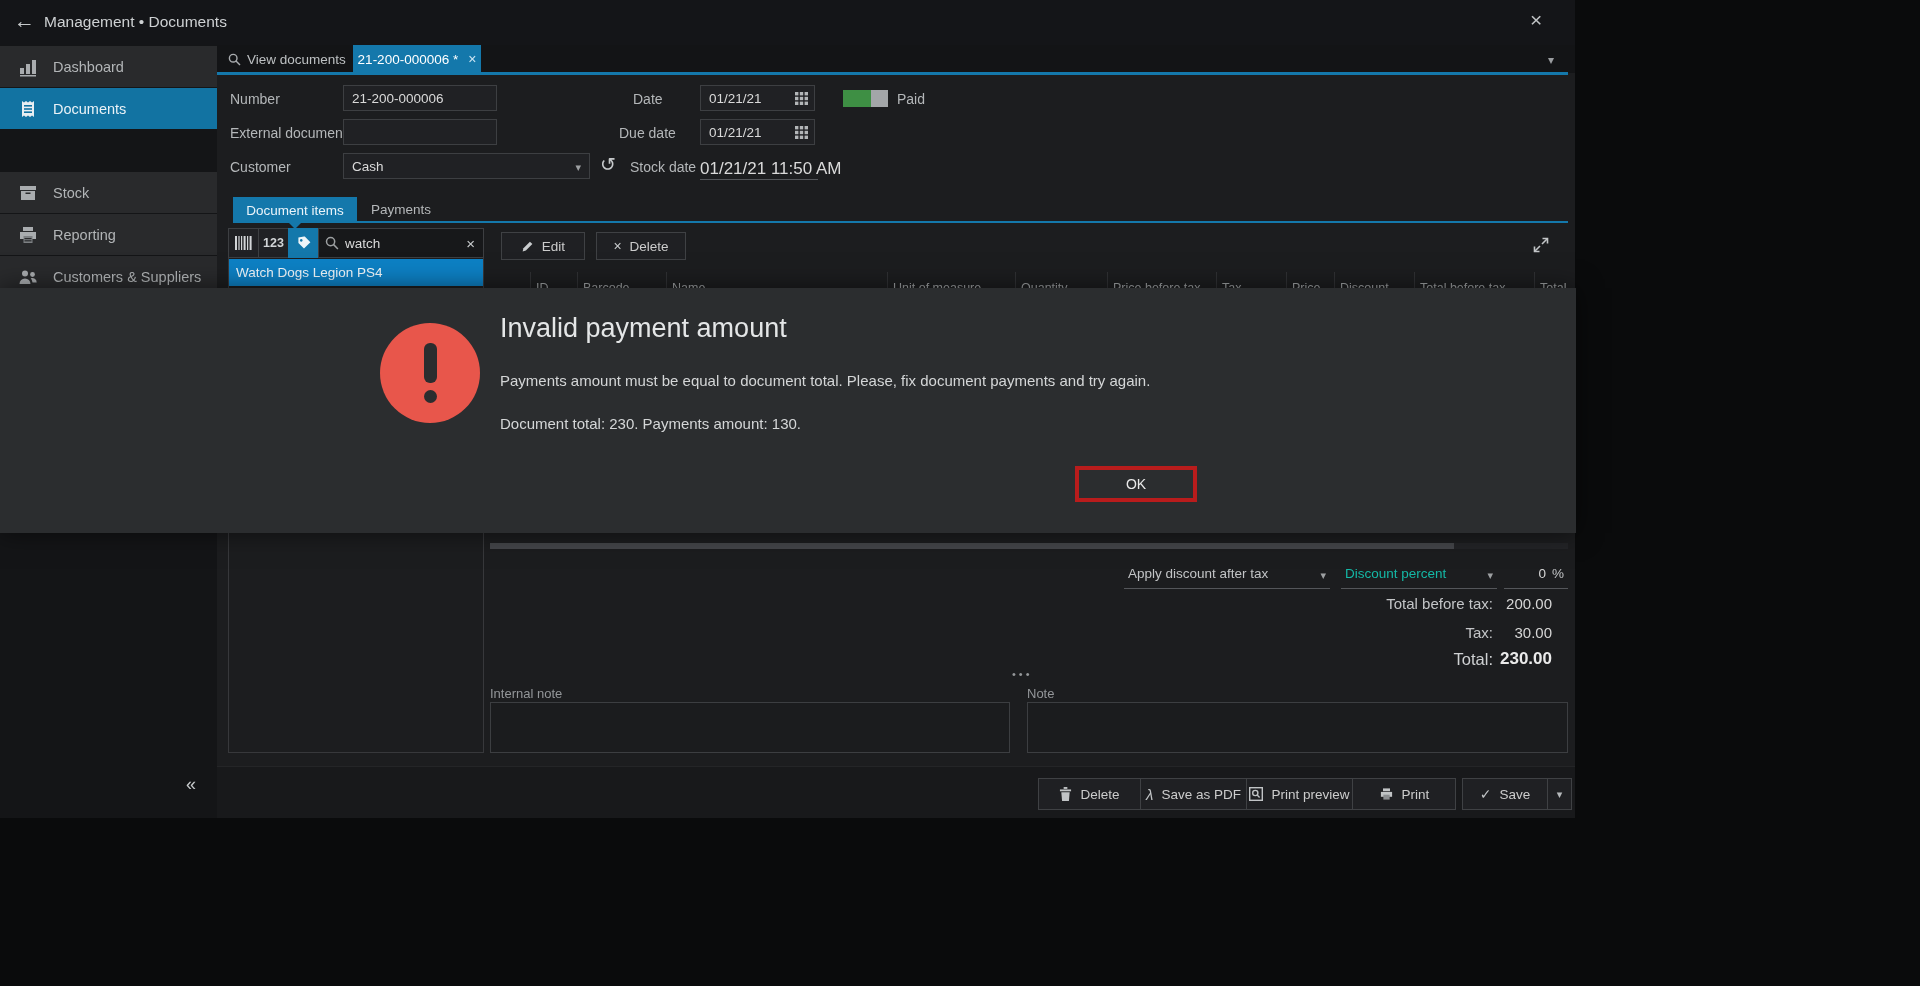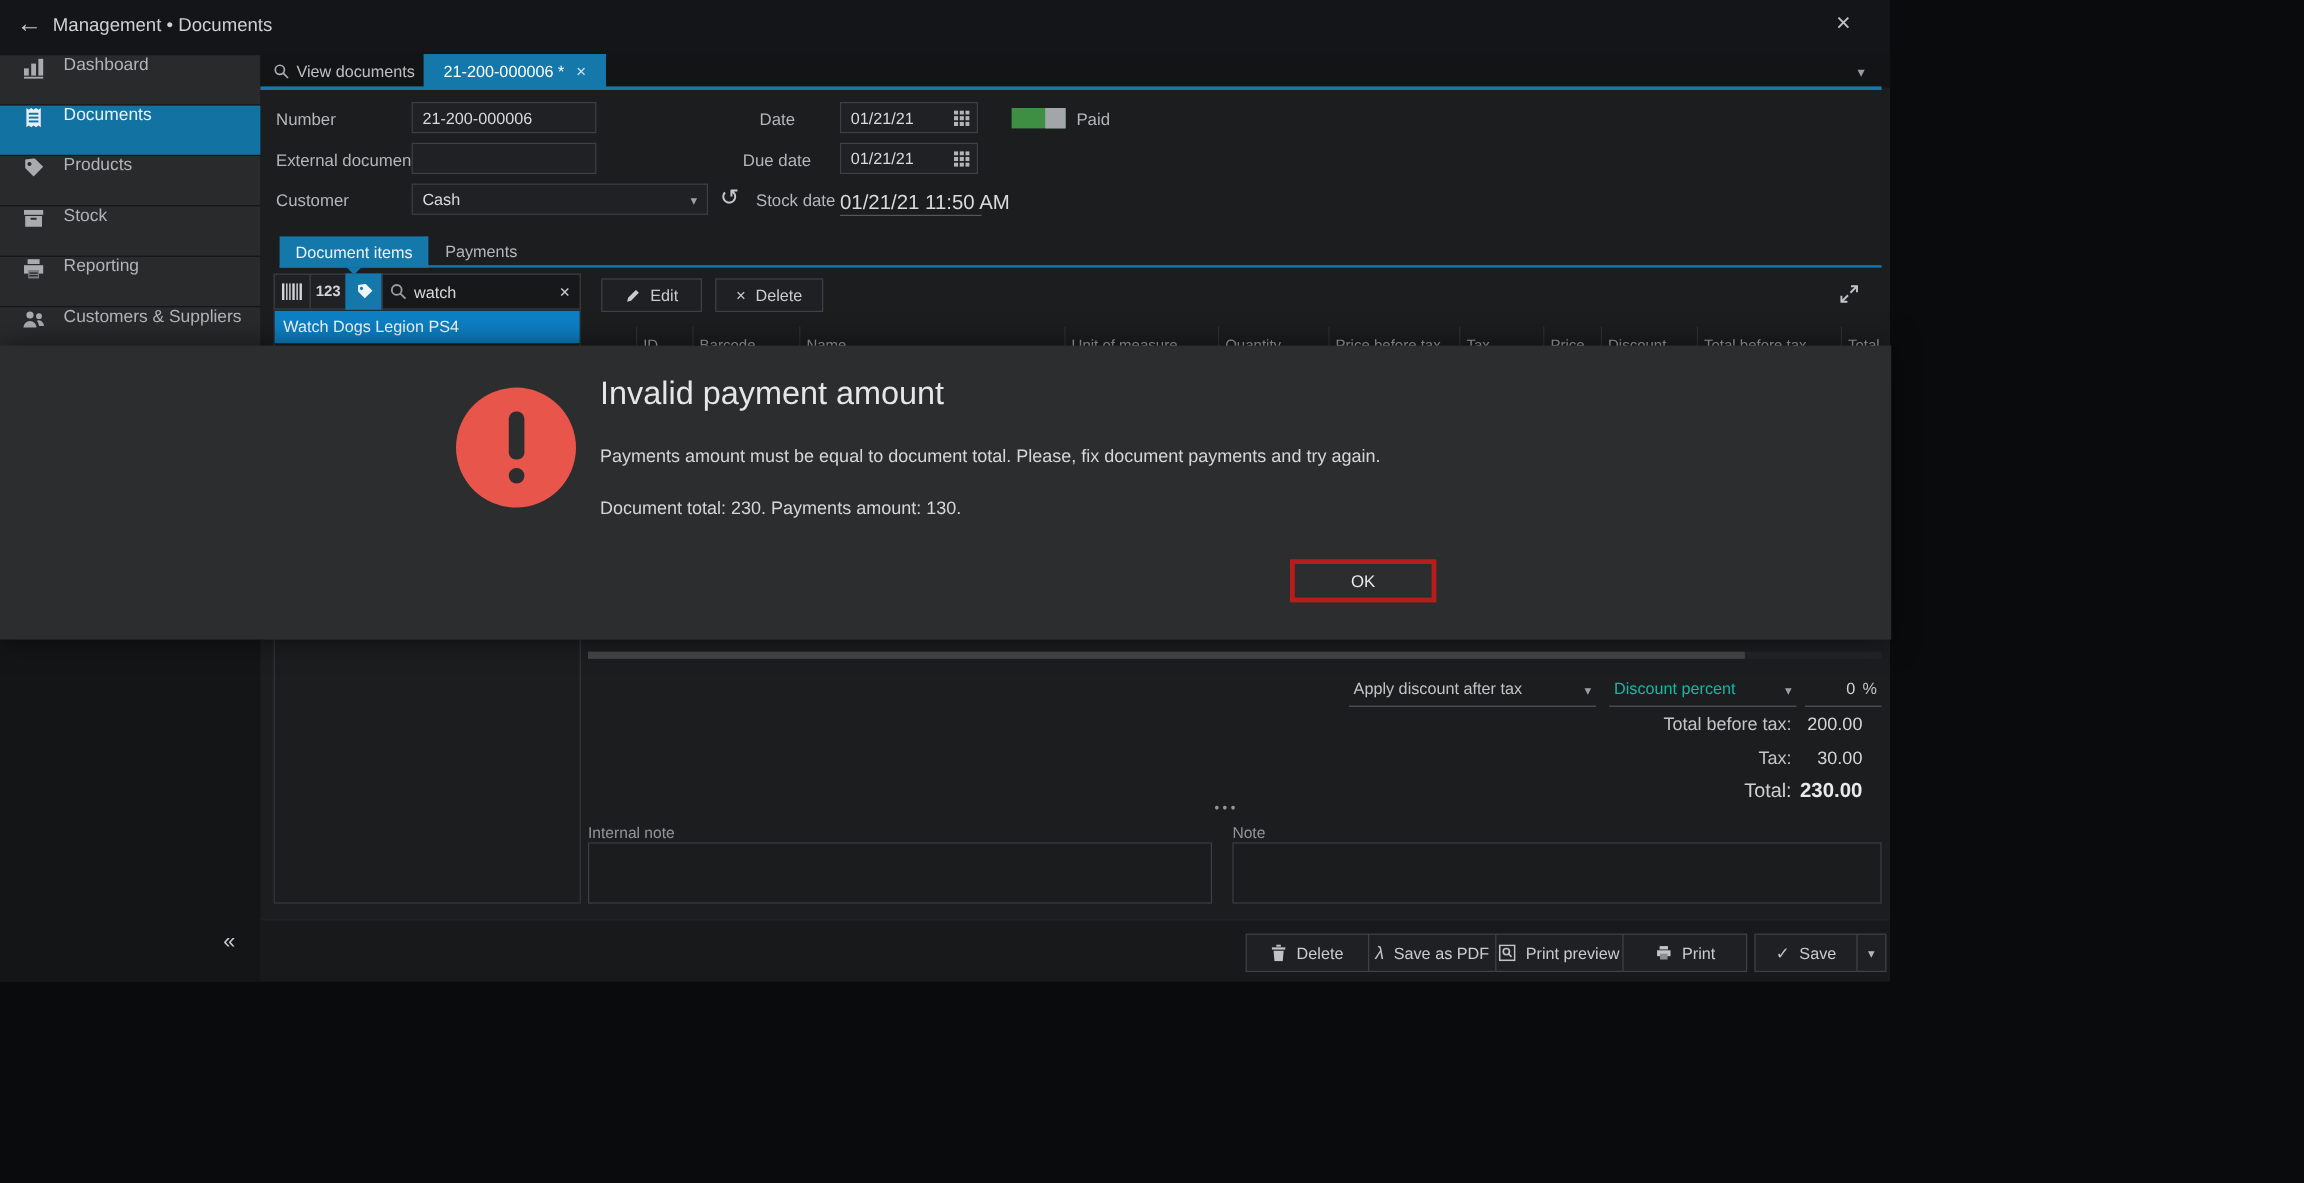--- a/index.html
+++ b/index.html
@@ -2,21 +2,21 @@
 <html><head>
 <meta charset="utf-8">
 <style>
   html,body{margin:0;padding:0;background:#0a0b0c;font-family:"Liberation Sans",sans-serif;}
   .screen{position:relative;width:1920px;height:986px;overflow:hidden;background:#0a0b0c;color:#c8c8c8;}
   .abs{position:absolute;box-sizing:border-box;}
   .app{position:absolute;left:0;top:0;width:1575px;height:818px;background:#1c1d1f;overflow:hidden;}
   .topbar{left:0;top:0;width:1575px;height:45px;background:#141518;}
   .title{font-size:15.5px;color:#ced1d3;}
   .sidebar{left:0;top:45px;width:217px;height:773px;background:#141517;}
-  .side-item{left:0;width:217px;height:41px;background:#292a2c;display:flex;cursor:default;}
+  .side-item{left:0;width:217px;height:41px;background:#292a2c;display:flex;align-items:center;cursor:default;}
   .side-item.active{background:#1273a2;}
   .side-item .ic{width:20px;height:20px;margin-left:18px;}
   .side-item .tx{margin-left:15px;font-size:14.5px;color:#b2b5b7;}
   .side-item.active .tx{color:#eaf2f7;}
   .tabstrip{left:217px;top:45px;width:1358px;height:28px;background:#131416;}
   .tab-underline{left:217px;top:72px;width:1351px;height:3px;background:#1478ab;}
   .doc-tab{height:28px;display:flex;align-items:center;font-size:13.5px;}
   .lbl{font-size:14px;color:#b4b7b9;}
   .val{font-size:17px;color:#dadada;}
   .input{background:#202124;border:1px solid #3d3f42;color:#dadada;font-size:13.5px;padding:0 8px;display:flex;align-items:center;}
@@ -73,28 +73,20 @@
               <path fill="#e8eef2" d="M4 2 l2 1.5 L8 2 l2 1.5 L12 2 l2 1.5 L16 2 v16 l-2-1.5 L12 18 l-2-1.5 L8 18 l-2-1.5 L4 18 z"></path>
               <g fill="#1273a2">
                 <rect x="6" y="6" width="8" height="1.6"></rect>
                 <rect x="6" y="9.2" width="8" height="1.6"></rect>
                 <rect x="6" y="12.4" width="8" height="1.6"></rect>
               </g>
             </svg>
         </span>
         <span class="tx">Documents</span>
       </div>
-      <div class="abs side-item" style="top:85px;">
-        <span class="ic">
-          <svg width="20" height="20" viewBox="0 0 20 20">
-              <path fill="#a9acaf" d="M11 2 L18 9 L10 17 L3 10 L3 3 L10 2 z M6.5 5 a1.7 1.7 0 1 0 0.1 0 z" fill-rule="evenodd"></path>
-            </svg>
-        </span>
-        <span class="tx">Products</span>
-      </div>
       <div class="abs side-item" style="top:127px;">
         <span class="ic">
           <svg width="20" height="20" viewBox="0 0 20 20">
               <g fill="#a9acaf">
                 <rect x="2" y="3" width="16" height="4"></rect>
                 <path d="M3 8 h14 v9 H3 z M7.5 9.5 h5 v1.6 h-5 z" fill-rule="evenodd"></path>
               </g>
             </svg>
         </span>
         <span class="tx">Stock</span>
@@ -132,21 +124,21 @@
     <div class="abs tabstrip">
       <div class="abs doc-tab" style="left:11px;top:0;color:#bdc0c2;">
         <span style="margin-right:6px;">
           <svg width="13" height="13" viewBox="0 0 13 13">
               <circle cx="5.2" cy="5.2" r="3.8" fill="none" stroke="#a9acaf" stroke-width="1.4"></circle>
               <line x1="8" y1="8" x2="12" y2="12" stroke="#a9acaf" stroke-width="1.4"></line>
             </svg>
         </span>
         <span>View documents</span>
       </div>
-      <div class="abs doc-tab" style="left:136px;top:0;width:152px;background:#1478ab;color:#ffffff;justify-content:center;gap:10px;">
+      <div class="abs doc-tab" style="left:136px;top:0;width:128px;background:#1478ab;color:#ffffff;justify-content:center;gap:10px;">
         <span>21-200-000006 *</span>
         <span style="color:#cfe6f4;font-size:14px;">×</span>
       </div>
       <div class="abs" style="left:1331px;top:8px;font-size:12px;color:#9a9da0;">▾</div>
     </div>
     <div class="abs tab-underline"></div>
 
     <div class="abs lbl" style="left:230px;top:91px;">Number</div>
     <div class="abs input" style="left:343px;top:85px;width:154px;height:26px;">
         <span>21-200-000006</span>

